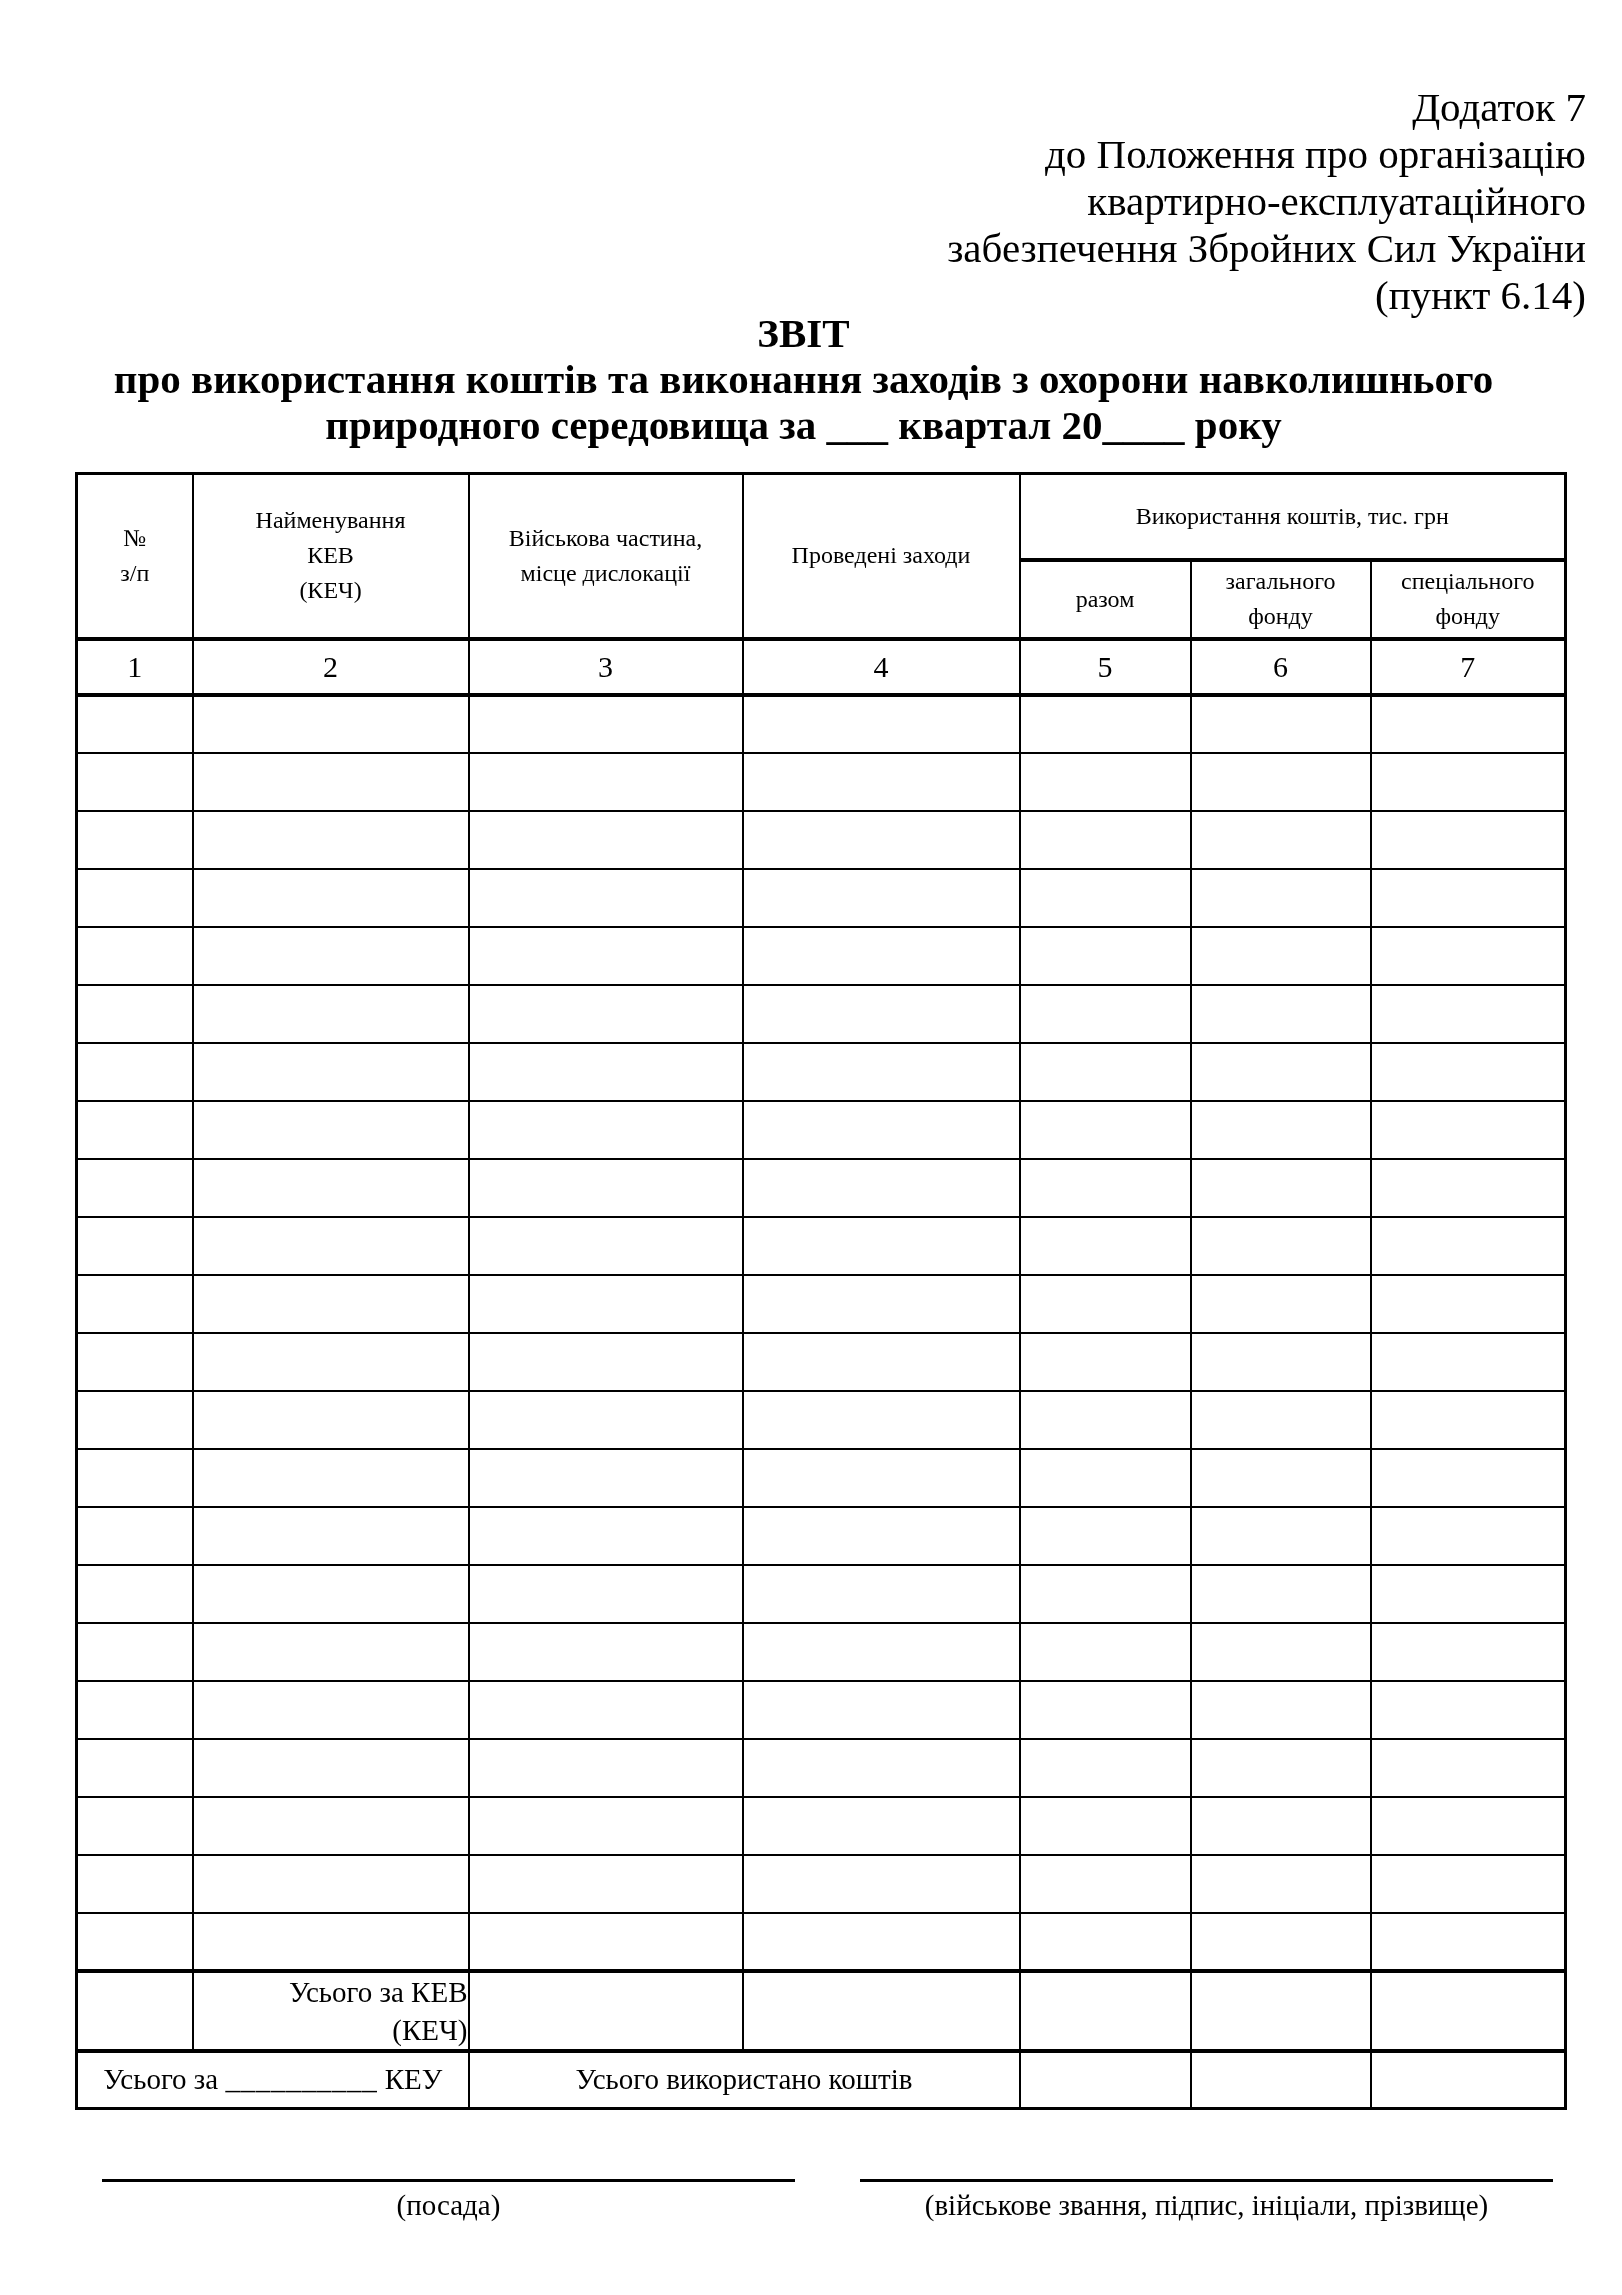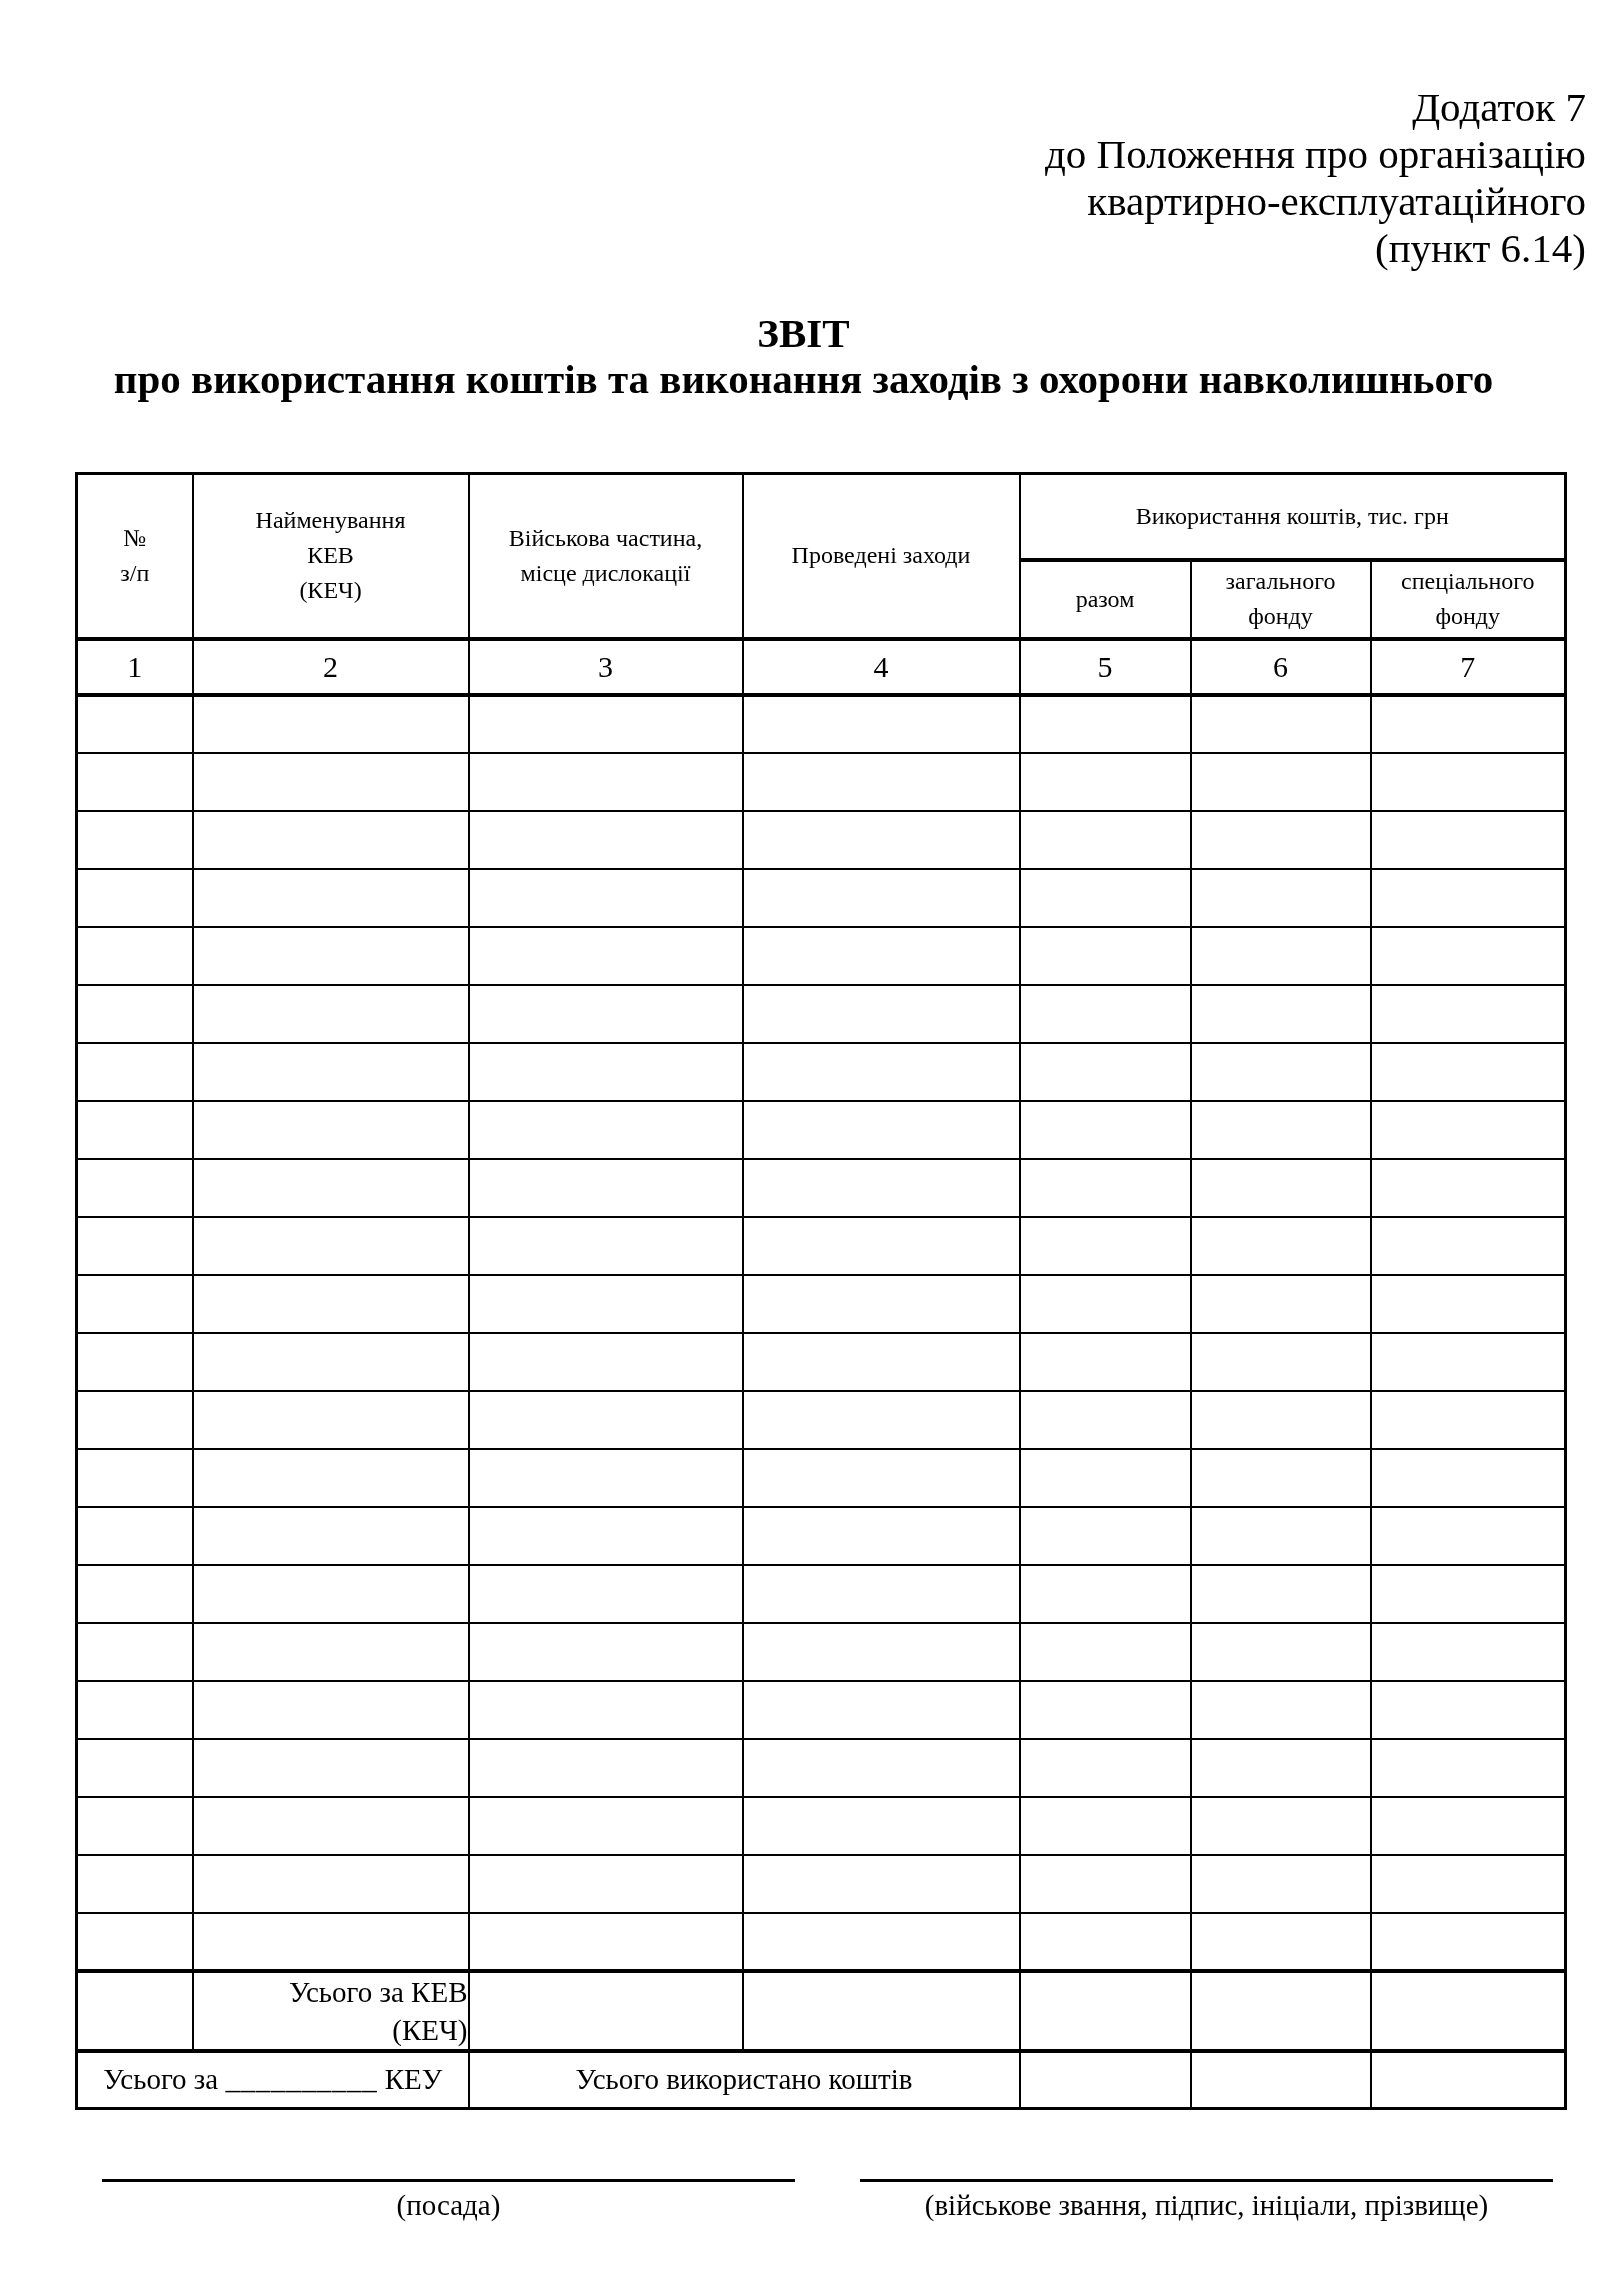--- a/index.html
+++ b/index.html
@@ -93,26 +93,28 @@
 </style>
 </head>
 <body>
 
 <div class="page">
 
   <div class="appendix-note">
     <div>Додаток 7</div>
     <div>до Положення про організацію</div>
     <div>квартирно-експлуатаційного</div>
+    <div>забезпечення Збройних Сил України</div>
     <div>(пункт 6.14)</div>
   </div>
 
   <div class="report-title">
     <div>ЗВІТ</div>
     <div>про використання коштів та виконання заходів з охорони навколишнього</div>
+    <div>природного середовища за ___ квартал 20____ року</div>
   </div>
 
   <table class="report-table">
     <colgroup>
       <col style="width:116px">
         <col style="width:276px">
         <col style="width:274px">
       <col style="width:277px">
         <col style="width:171px">
         <col style="width:180px">

